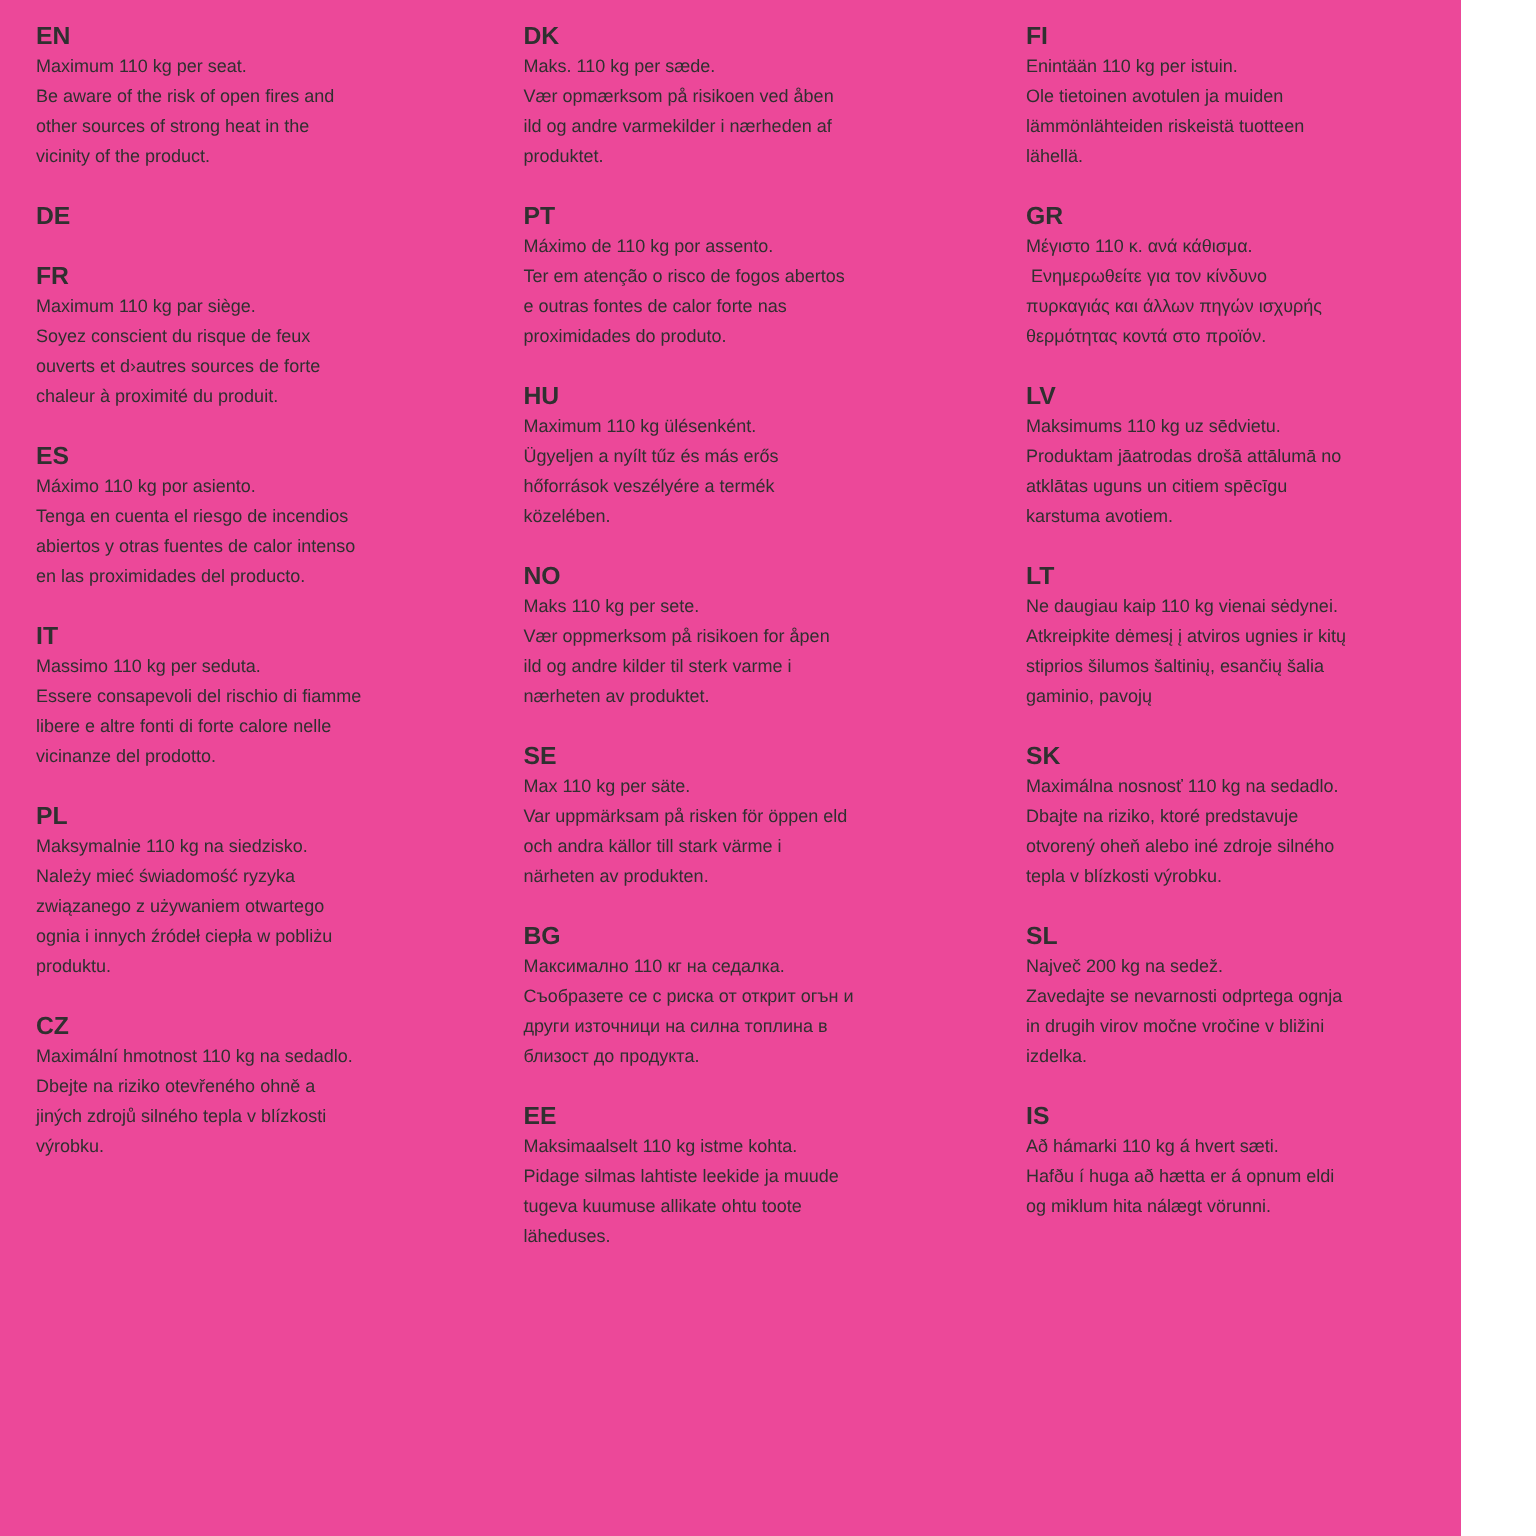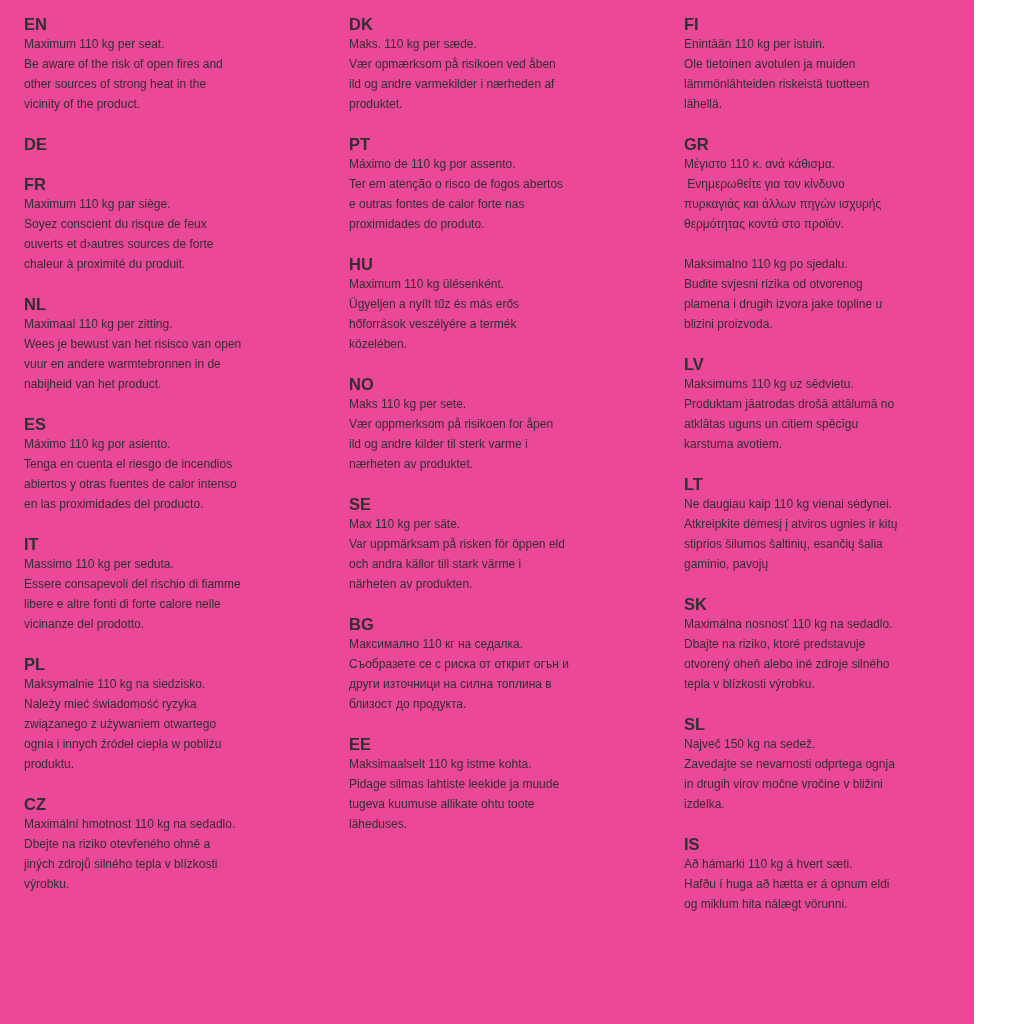--- a/index.html
+++ b/index.html
@@ -55,27 +55,20 @@
       <div class="lang-code">DE</div>
     </div>
     <div class="block">
       <div class="lang-code">FR</div>
       <div class="lang-text">Maximum 110 kg par siège.
 Soyez conscient du risque de feux
 ouverts et d›autres sources de forte
 chaleur à proximité du produit.</div>
     </div>
     <div class="block">
-      <div class="lang-code">NL</div>
-      <div class="lang-text">Maximaal 110 kg per zitting.
-Wees je bewust van het risisco van open
-vuur en andere warmtebronnen in de
-nabijheid van het product.</div>
-    </div>
-    <div class="block">
       <div class="lang-code">ES</div>
       <div class="lang-text">Máximo 110 kg por asiento.
 Tenga en cuenta el riesgo de incendios
 abiertos y otras fuentes de calor intenso
 en las proximidades del producto.</div>
     </div>
     <div class="block">
       <div class="lang-code">IT</div>
       <div class="lang-text">Massimo 110 kg per seduta.
 Essere consapevoli del rischio di fiamme
@@ -160,24 +153,20 @@
 lähellä.</div>
     </div>
     <div class="block">
       <div class="lang-code">GR</div>
       <div class="lang-text">Μέγιστο 110 κ. ανά κάθισμα.
  Ενημερωθείτε για τον κίνδυνο
 πυρκαγιάς και άλλων πηγών ισχυρής
 θερμότητας κοντά στο προϊόν.</div>
     </div>
     <div class="block">
-      <div class="lang-text">Maksimalno 110 kg po sjedalu.
-Budite svjesni rizika od otvorenog
-plamena i drugih izvora jake topline u
-blizini proizvoda.</div>
     </div>
     <div class="block">
       <div class="lang-code">LV</div>
       <div class="lang-text">Maksimums 110 kg uz sēdvietu.
 Produktam jāatrodas drošā attālumā no
 atklātas uguns un citiem spēcīgu
 karstuma avotiem.</div>
     </div>
     <div class="block">
       <div class="lang-code">LT</div>
@@ -188,21 +177,21 @@
     </div>
     <div class="block">
       <div class="lang-code">SK</div>
       <div class="lang-text">Maximálna nosnosť 110 kg na sedadlo.
 Dbajte na riziko, ktoré predstavuje
 otvorený oheň alebo iné zdroje silného
 tepla v blízkosti výrobku.</div>
     </div>
     <div class="block">
       <div class="lang-code">SL</div>
-      <div class="lang-text">Največ 150 kg na sedež.
+      <div class="lang-text">Največ 200 kg na sedež.
 Zavedajte se nevarnosti odprtega ognja
 in drugih virov močne vročine v bližini
 izdelka.</div>
     </div>
     <div class="block">
       <div class="lang-code">IS</div>
       <div class="lang-text">Að hámarki 110 kg á hvert sæti.
 Hafðu í huga að hætta er á opnum eldi
 og miklum hita nálægt vörunni.</div>
     </div>

